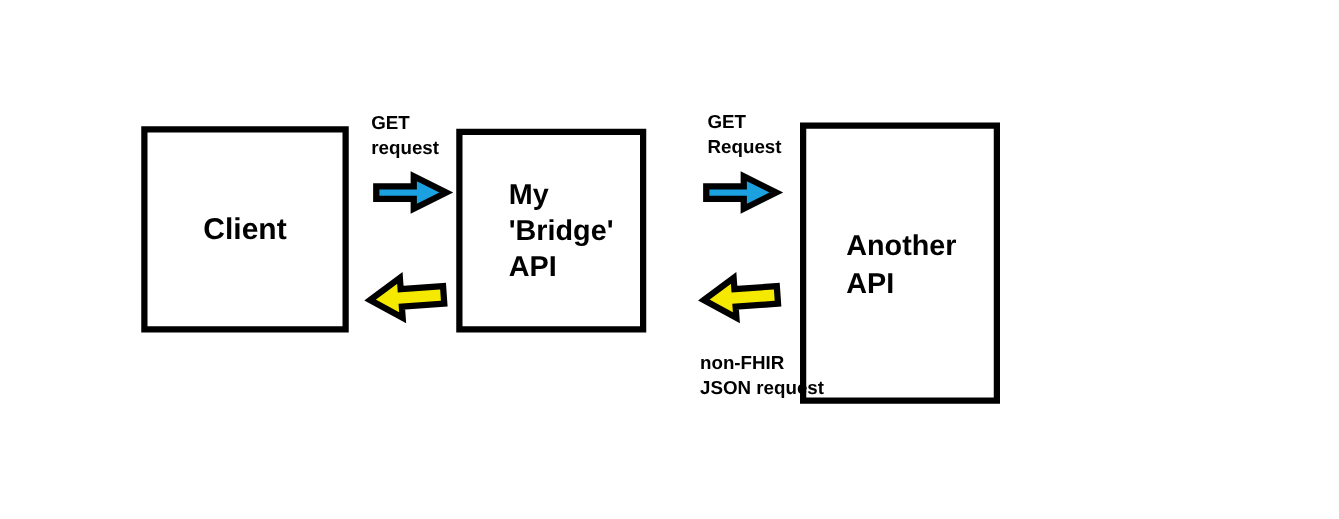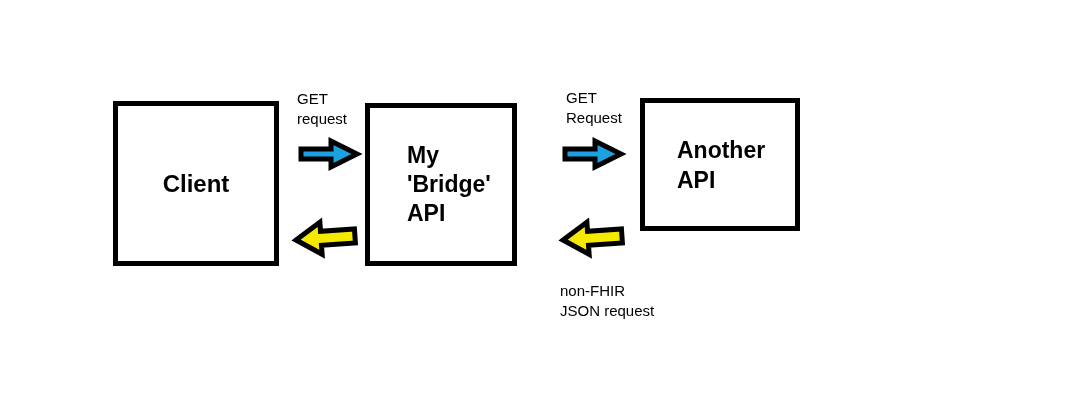--- a/index.html
+++ b/index.html
@@ -34,27 +34,27 @@
   #box-client {
     left: 113px; top: 101px; width: 166px; height: 165px;
     justify-content: center;
   }
   #box-client .box-label { font-size: 24px; }
   #box-bridge {
     left: 365px; top: 103px; width: 152px; height: 163px;
   }
   #box-bridge .box-label { padding-left: 37px; }
   #box-another {
-    left: 640px; top: 98px; width: 160px; height: 133px;
+    left: 640px; top: 98px; width: 160px; height: 225px;
   }
   #box-another .box-label { padding-left: 32px; line-height: 30px; }
 
   .flow-label {
     position: absolute;
-    font-weight: 400;
+    font-weight: 700;
     font-size: 15px;
     line-height: 20px;
     white-space: pre-line;
   }
   #label-get-request-1 { left: 297px; top: 89px; }
   #label-get-request-2 { left: 566px; top: 88px; }
   #label-fhir-response { left: 300px; top: 283px; }
   #label-non-fhir-response { left: 560px; top: 281px; }
 
   .arrow {

